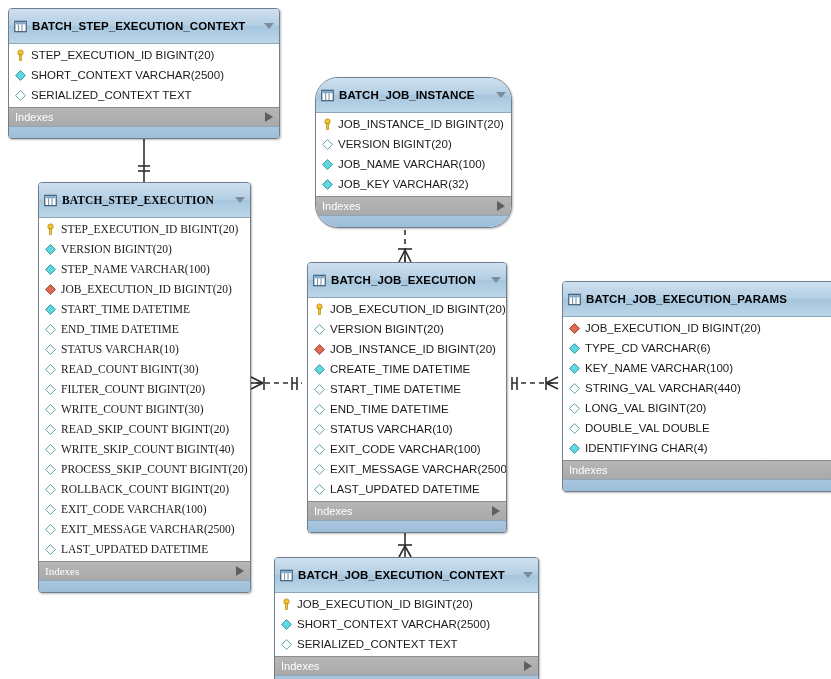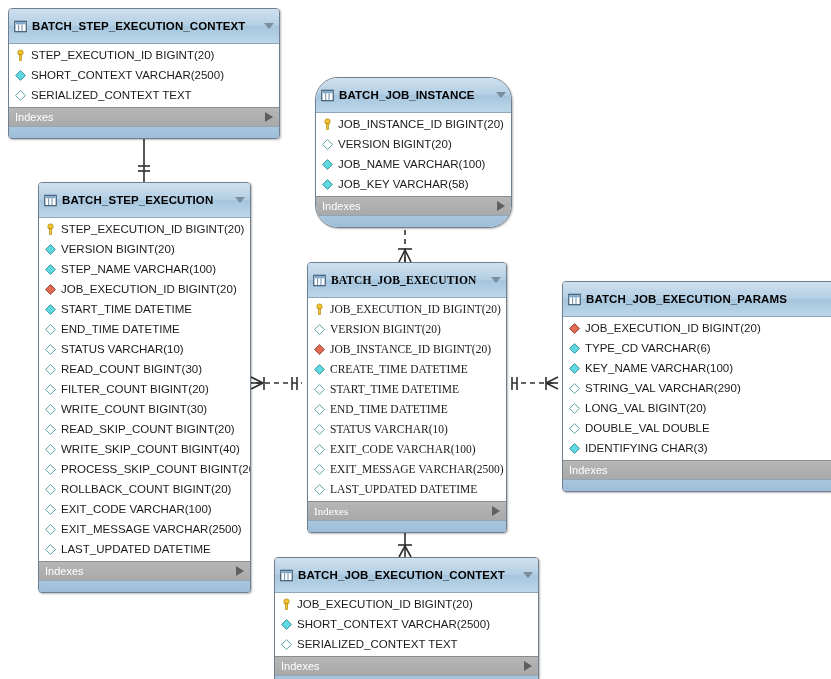--- a/index.html
+++ b/index.html
@@ -205,30 +205,30 @@
           <div class="col">
             <svg viewBox="0 0 13 13" class="gl">
               <path d="M6.5 1.6 L11.4 6.5 L6.5 11.4 L1.6 6.5 Z" fill="#5fd8e0" stroke="#2e8f96" stroke-width=".9"></path>
             </svg>
             <span>JOB_NAME VARCHAR(100)</span>
           </div>
           <div class="col">
             <svg viewBox="0 0 13 13" class="gl">
               <path d="M6.5 1.6 L11.4 6.5 L6.5 11.4 L1.6 6.5 Z" fill="#5fd8e0" stroke="#2e8f96" stroke-width=".9"></path>
             </svg>
-            <span>JOB_KEY VARCHAR(58)</span>
+            <span>JOB_KEY VARCHAR(32)</span>
           </div>
         </div>
         <div class="idx">
           <span class="lbl">Indexes</span>
           <span class="tri"></span>
         </div>
         <div class="foot"></div>
       </div>
-      <div class="tbl" style="left: 38px; top: 182px; width: 213px;">
+      <div class="tbl" style="left: 38px; top: 182px; width: 213px; font-family: Liberation Serif, serif;">
         <div class="tbl-title">
           <svg viewBox="0 0 13 13" class="tbl-ico">
             <rect x=".8" y="1.3" width="11.4" height="10.4" fill="#ffffff" stroke="#32506b" stroke-width="1.1"></rect>
             <rect x="1.6" y="2.1" width="9.8" height="2.2" fill="#7fa8c8"></rect>
             <line x1="4.6" y1="4.4" x2="4.6" y2="11.2" stroke="#5d7f9e" stroke-width=".9"></line>
             <line x1="8" y1="4.4" x2="8" y2="11.2" stroke="#5d7f9e" stroke-width=".9"></line>
           </svg>
           <span class="tbl-name">BATCH_STEP_EXECUTION</span>
           <span class="caret"></span>
         </div>
@@ -336,21 +336,21 @@
             </svg>
             <span>LAST_UPDATED DATETIME</span>
           </div>
         </div>
         <div class="idx">
           <span class="lbl">Indexes</span>
           <span class="tri"></span>
         </div>
         <div class="foot"></div>
       </div>
-      <div class="tbl" style="left: 307px; top: 262px; width: 200px; font-family: Liberation Serif, serif;">
+      <div class="tbl" style="left: 307px; top: 262px; width: 200px;">
         <div class="tbl-title">
           <svg viewBox="0 0 13 13" class="tbl-ico">
             <rect x=".8" y="1.3" width="11.4" height="10.4" fill="#ffffff" stroke="#32506b" stroke-width="1.1"></rect>
             <rect x="1.6" y="2.1" width="9.8" height="2.2" fill="#7fa8c8"></rect>
             <line x1="4.6" y1="4.4" x2="4.6" y2="11.2" stroke="#5d7f9e" stroke-width=".9"></line>
             <line x1="8" y1="4.4" x2="8" y2="11.2" stroke="#5d7f9e" stroke-width=".9"></line>
           </svg>
           <span class="tbl-name">BATCH_JOB_EXECUTION</span>
           <span class="caret"></span>
         </div>
@@ -450,39 +450,39 @@
           <div class="col">
             <svg viewBox="0 0 13 13" class="gl">
               <path d="M6.5 1.6 L11.4 6.5 L6.5 11.4 L1.6 6.5 Z" fill="#5fd8e0" stroke="#2e8f96" stroke-width=".9"></path>
             </svg>
             <span>KEY_NAME VARCHAR(100)</span>
           </div>
           <div class="col">
             <svg viewBox="0 0 13 13" class="gl">
               <path d="M6.5 1.6 L11.4 6.5 L6.5 11.4 L1.6 6.5 Z" fill="#ffffff" stroke="#4a9aa0" stroke-width=".9"></path>
             </svg>
-            <span>STRING_VAL VARCHAR(290)</span>
+            <span>STRING_VAL VARCHAR(440)</span>
           </div>
           <div class="col">
             <svg viewBox="0 0 13 13" class="gl">
               <path d="M6.5 1.6 L11.4 6.5 L6.5 11.4 L1.6 6.5 Z" fill="#ffffff" stroke="#4a9aa0" stroke-width=".9"></path>
             </svg>
             <span>LONG_VAL BIGINT(20)</span>
           </div>
           <div class="col">
             <svg viewBox="0 0 13 13" class="gl">
               <path d="M6.5 1.6 L11.4 6.5 L6.5 11.4 L1.6 6.5 Z" fill="#ffffff" stroke="#4a9aa0" stroke-width=".9"></path>
             </svg>
             <span>DOUBLE_VAL DOUBLE</span>
           </div>
           <div class="col">
             <svg viewBox="0 0 13 13" class="gl">
               <path d="M6.5 1.6 L11.4 6.5 L6.5 11.4 L1.6 6.5 Z" fill="#5fd8e0" stroke="#2e8f96" stroke-width=".9"></path>
             </svg>
-            <span>IDENTIFYING CHAR(3)</span>
+            <span>IDENTIFYING CHAR(4)</span>
           </div>
         </div>
         <div class="idx">
           <span class="lbl">Indexes</span>
           <span class="tri"></span>
         </div>
         <div class="foot"></div>
       </div>
       <div class="tbl" style="left: 274px; top: 557px; width: 265px;">
         <div class="tbl-title">

